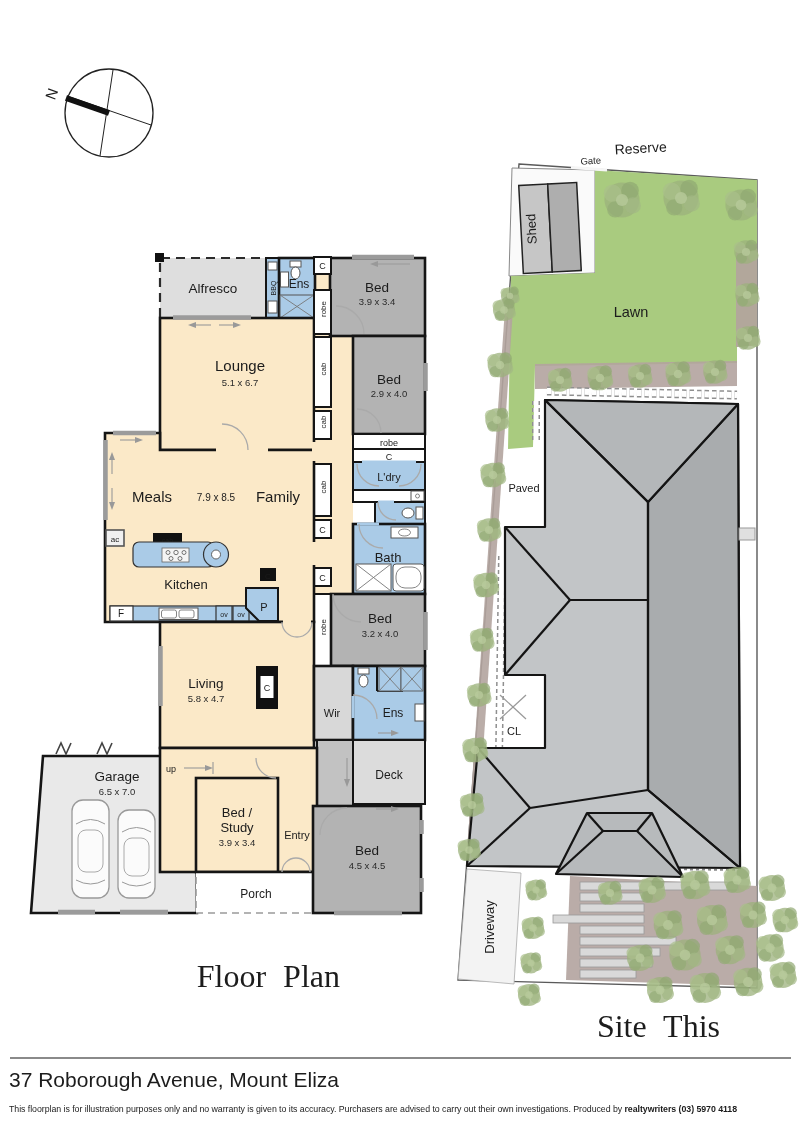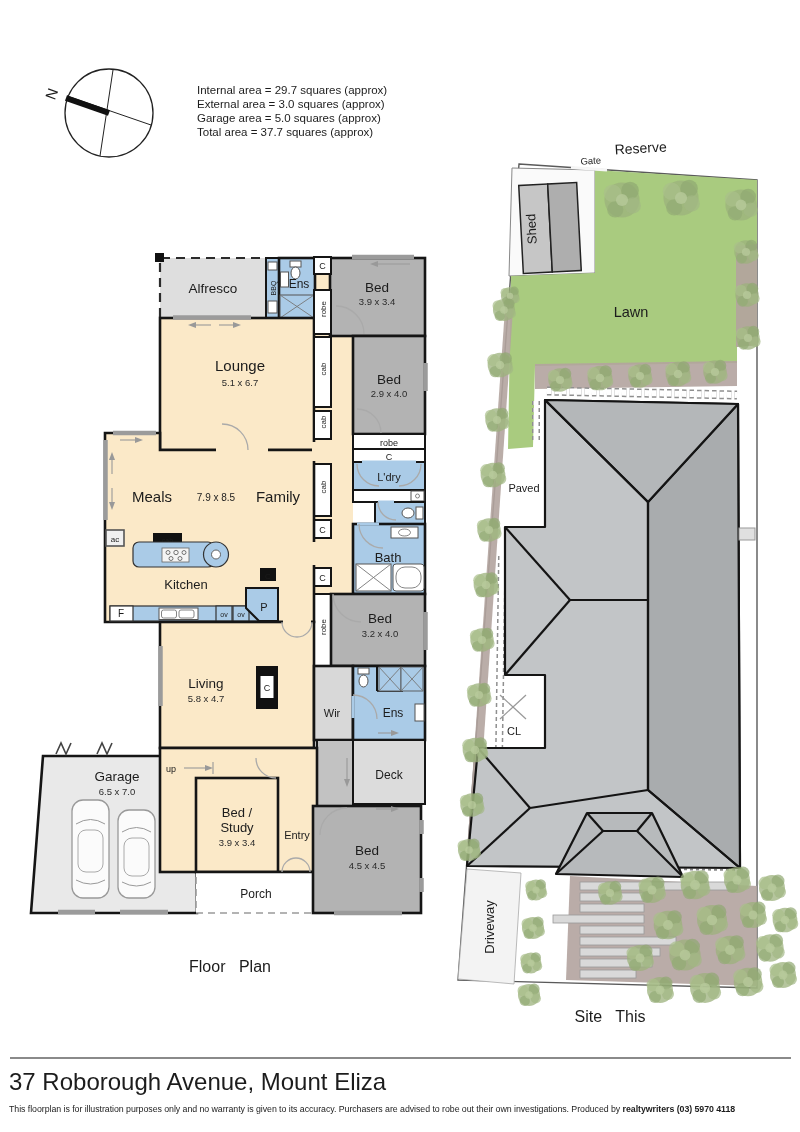--- a/index.html
+++ b/index.html
@@ -15,25 +15,25 @@
   .wall2{stroke:#151515;stroke-width:2;stroke-linejoin:miter;}
   .win{stroke:#9b9b9b;stroke-width:4.5;}
   .door{stroke:#aaaaaa;stroke-width:1.3;fill:none;}
   .arr{stroke:#999;stroke-width:1.1;fill:none;}
   .ah{fill:#999;stroke:none;}
   .fix{stroke:#555;stroke-width:1;fill:#ffffff;}
   .xl{stroke:#777;stroke-width:0.9;}
   .roof{stroke:#141414;stroke-width:2.2;stroke-linejoin:round;}
   .lotline{stroke:#5a5a5a;stroke-width:1.4;fill:none;}
   .areas{position:absolute;left:197px;top:84px;font-size:11.5px;line-height:13.9px;}
-  .ptitle{position:absolute;font-size:16px;word-spacing:9px;text-align:center;width:220px;}
+  .ptitle{position:absolute;font-size:32px;word-spacing:9px;text-align:right;width:220px;font-family:Liberation Serif, serif;}
   .tfloor{left:120px;top:958px;}
   .tsite{left:500px;top:1008px;}
   .divider{position:absolute;left:10px;top:1057px;width:781px;height:2px;background:#8a8a8a;}
-  .address{position:absolute;left:9px;top:1068px;font-size:24px;}
+  .address{position:absolute;left:9px;top:1068px;font-size:21px;}
   .disclaimer{position:absolute;left:9px;top:1104px;width:786px;font-size:8.8px;letter-spacing:-0.05px;white-space:nowrap;}
 </style>
 </head>
 <body>
 
 <div class="page">
 
 <svg width="800" height="1132" viewBox="0 0 800 1132">
   <defs>
     <g id="tree">
@@ -492,27 +492,21 @@
     </g>
 
     <text x="641" y="153" class="t" font-size="14" transform="rotate(-3.5 641 153)">Reserve</text>
     <text x="591" y="164" class="t" font-size="9.5" transform="rotate(-3.5 591 164)">Gate</text>
     <text x="631" y="317" class="t" font-size="14.5">Lawn</text>
     <text x="524" y="492" class="t s11">Paved</text>
     <text x="494" y="927" class="t s13" transform="rotate(-90 494 927)">Driveway</text>
   </g>
 </svg>
 
-  <div class="areas">
-    <div>Internal area = 29.7 squares (approx)</div>
-    <div>External area = 3.0 squares (approx)</div>
-    <div>Garage area = 5.0 squares (approx)</div>
-    <div>Total area = 37.7 squares (approx)</div>
-  </div>
 
   <div class="ptitle tfloor">Floor Plan</div>
   <div class="ptitle tsite">Site This</div>
 
   <div class="divider"></div>
   <div class="address">37 Roborough Avenue, Mount Eliza</div>
-  <div class="disclaimer"><span>This floorplan is for illustration purposes only and no warranty is given to its accuracy. Purchasers are advised to robe out their own investigations. Produced by </span><b>realtywriters (03) 5970 4118</b></div>
+  <div class="disclaimer"><span>This floorplan is for illustration purposes only and no warranty is given to its accuracy. Purchasers are advised to carry out their own investigations. Produced by </span><b>realtywriters (03) 5970 4118</b></div>
 
 </div>
 
 </body></html>

